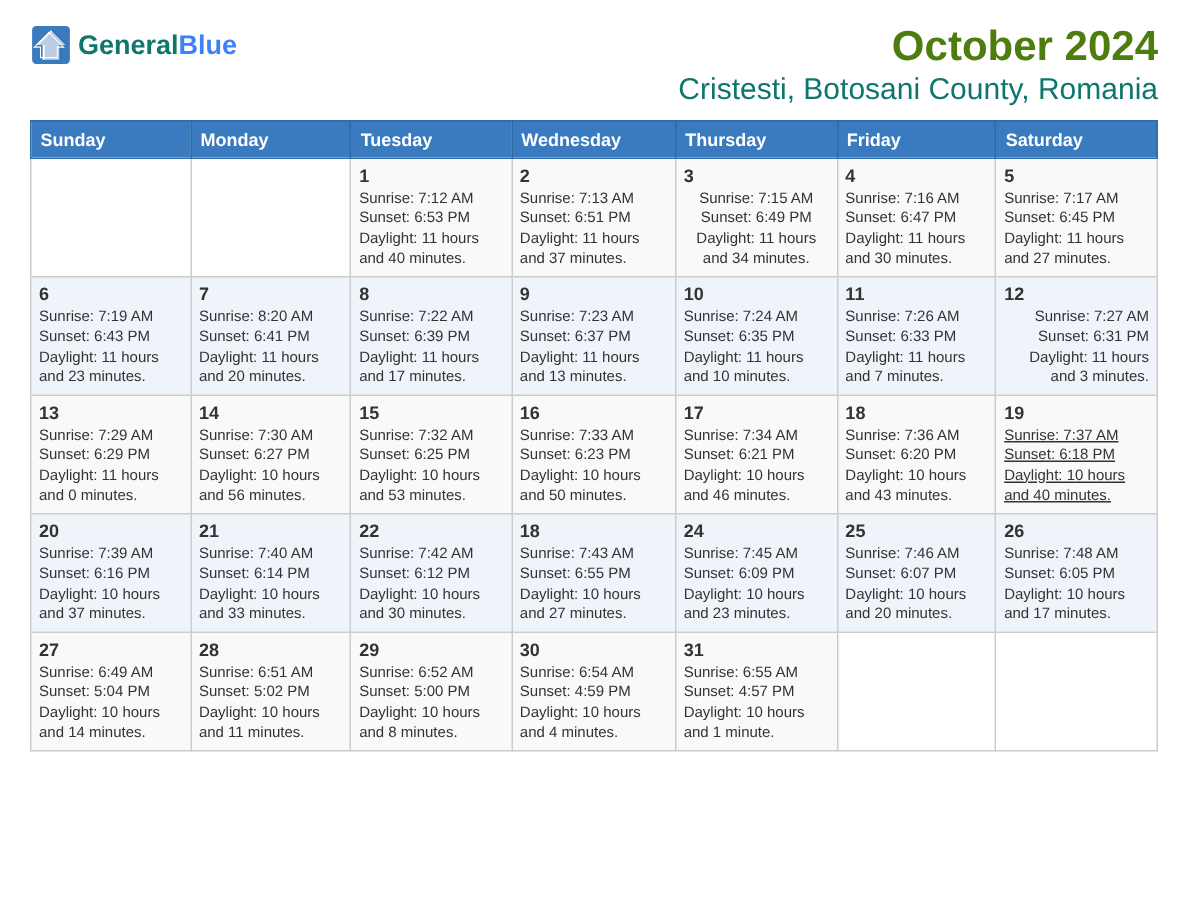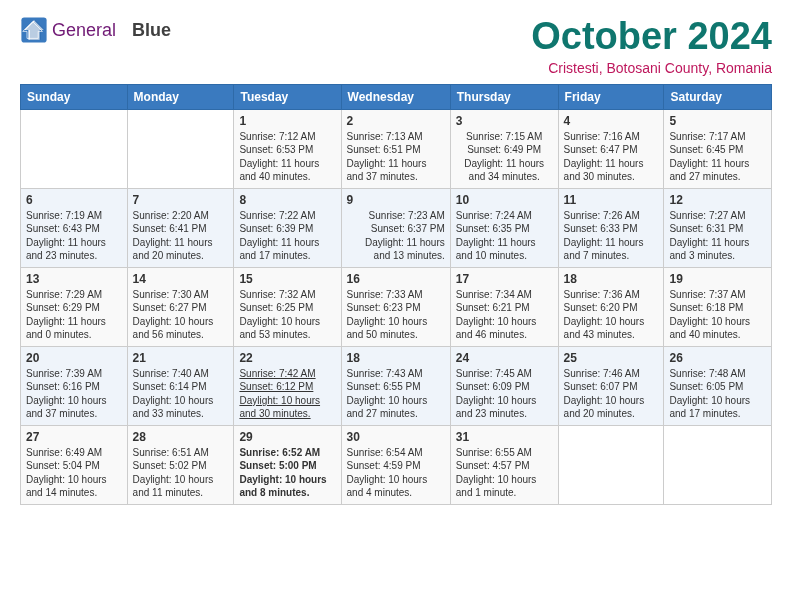--- a/index.html
+++ b/index.html
@@ -19,47 +19,46 @@
       justify-content: space-between;
       margin-bottom: 8px;
     }
     .logo {
       display: flex;
       align-items: center;
       gap: 4px;
     }
     .logo-text-general {
       font-size: 18px;
-      font-weight: normal;
-      color: #701a75;
+      font-weight: bold;
+      color: #0f766e;
       line-height: 1;
     }
     .logo-text-blue {
       font-size: 18px;
       font-weight: bold;
-      color: #404040;
+      color: #3b82f6;
       line-height: 1;
-      padding-left: 16px;
     }
     .logo-icon {
       width: 28px;
       height: 28px;
     }
     .title-block {
       text-align: right;
     }
     .month-title {
-      font-size: 38px;
-      font-weight: bold;
+      font-size: 28px;
+      font-weight: bold;
+      color: #4d7c0f;
+      line-height: 1.1;
+    }
+    .subtitle {
+      font-size: 20px;
       color: #0f766e;
-      line-height: 1.1;
-    }
-    .subtitle {
-      font-size: 14px;
-      color: #be185d;
       margin-top: 2px;
     }
     .calendar {
       width: 100%;
       border-collapse: collapse;
       margin-top: 4px;
     }
     .calendar th {
       background-color: #3a7abf;
       color: #fff;
@@ -173,51 +172,51 @@
         </tr>
         <tr>
           <td>
             <span class="day-num">6</span>
             <p class="cell-text" style="white-space: pre-line;">Sunrise: 7:19 AM
 Sunset: 6:43 PM
 Daylight: 11 hours and 23 minutes.</p>
           </td>
           <td>
             <span class="day-num">7</span>
-            <p class="cell-text" style="white-space: pre-line;">Sunrise: 2:20 AM
+            <p class="cell-text" style="white-space: pre-line;">Sunrise: 8:20 AM
 Sunset: 6:41 PM
 Daylight: 11 hours and 20 minutes.</p>
           </td>
           <td>
             <span class="day-num">8</span>
             <p class="cell-text" style="white-space: pre-line;">Sunrise: 7:22 AM
 Sunset: 6:39 PM
 Daylight: 11 hours and 17 minutes.</p>
           </td>
           <td>
             <span class="day-num">9</span>
-            <p class="cell-text" style="white-space: pre-line; text-align: right;">Sunrise: 7:23 AM
+            <p class="cell-text" style="white-space: pre-line;">Sunrise: 7:23 AM
 Sunset: 6:37 PM
 Daylight: 11 hours and 13 minutes.</p>
           </td>
           <td>
             <span class="day-num">10</span>
             <p class="cell-text" style="white-space: pre-line;">Sunrise: 7:24 AM
 Sunset: 6:35 PM
 Daylight: 11 hours and 10 minutes.</p>
           </td>
           <td>
             <span class="day-num">11</span>
             <p class="cell-text" style="white-space: pre-line;">Sunrise: 7:26 AM
 Sunset: 6:33 PM
 Daylight: 11 hours and 7 minutes.</p>
           </td>
           <td>
             <span class="day-num">12</span>
-            <p class="cell-text" style="white-space: pre-line;">Sunrise: 7:27 AM
+            <p class="cell-text" style="white-space: pre-line; text-align: right;">Sunrise: 7:27 AM
 Sunset: 6:31 PM
 Daylight: 11 hours and 3 minutes.</p>
           </td>
         </tr>
         <tr>
           <td>
             <span class="day-num">13</span>
             <p class="cell-text" style="white-space: pre-line;">Sunrise: 7:29 AM
 Sunset: 6:29 PM
 Daylight: 11 hours and 0 minutes.</p>
@@ -247,41 +246,41 @@
 Daylight: 10 hours and 46 minutes.</p>
           </td>
           <td>
             <span class="day-num">18</span>
             <p class="cell-text" style="white-space: pre-line;">Sunrise: 7:36 AM
 Sunset: 6:20 PM
 Daylight: 10 hours and 43 minutes.</p>
           </td>
           <td>
             <span class="day-num">19</span>
-            <p class="cell-text" style="white-space: pre-line;">Sunrise: 7:37 AM
+            <p class="cell-text" style="white-space: pre-line; text-decoration: underline;">Sunrise: 7:37 AM
 Sunset: 6:18 PM
 Daylight: 10 hours and 40 minutes.</p>
           </td>
         </tr>
         <tr>
           <td>
             <span class="day-num">20</span>
             <p class="cell-text" style="white-space: pre-line;">Sunrise: 7:39 AM
 Sunset: 6:16 PM
 Daylight: 10 hours and 37 minutes.</p>
           </td>
           <td>
             <span class="day-num">21</span>
             <p class="cell-text" style="white-space: pre-line;">Sunrise: 7:40 AM
 Sunset: 6:14 PM
 Daylight: 10 hours and 33 minutes.</p>
           </td>
           <td>
             <span class="day-num">22</span>
-            <p class="cell-text" style="white-space: pre-line; text-decoration: underline;">Sunrise: 7:42 AM
+            <p class="cell-text" style="white-space: pre-line;">Sunrise: 7:42 AM
 Sunset: 6:12 PM
 Daylight: 10 hours and 30 minutes.</p>
           </td>
           <td>
             <span class="day-num">18</span>
             <p class="cell-text" style="white-space: pre-line;">Sunrise: 7:43 AM
 Sunset: 6:55 PM
 Daylight: 10 hours and 27 minutes.</p>
           </td>
           <td>
@@ -311,21 +310,21 @@
 Daylight: 10 hours and 14 minutes.</p>
           </td>
           <td>
             <span class="day-num">28</span>
             <p class="cell-text" style="white-space: pre-line;">Sunrise: 6:51 AM
 Sunset: 5:02 PM
 Daylight: 10 hours and 11 minutes.</p>
           </td>
           <td>
             <span class="day-num">29</span>
-            <p class="cell-text" style="white-space: pre-line; font-weight: bold;">Sunrise: 6:52 AM
+            <p class="cell-text" style="white-space: pre-line;">Sunrise: 6:52 AM
 Sunset: 5:00 PM
 Daylight: 10 hours and 8 minutes.</p>
           </td>
           <td>
             <span class="day-num">30</span>
             <p class="cell-text" style="white-space: pre-line;">Sunrise: 6:54 AM
 Sunset: 4:59 PM
 Daylight: 10 hours and 4 minutes.</p>
           </td>
           <td>

